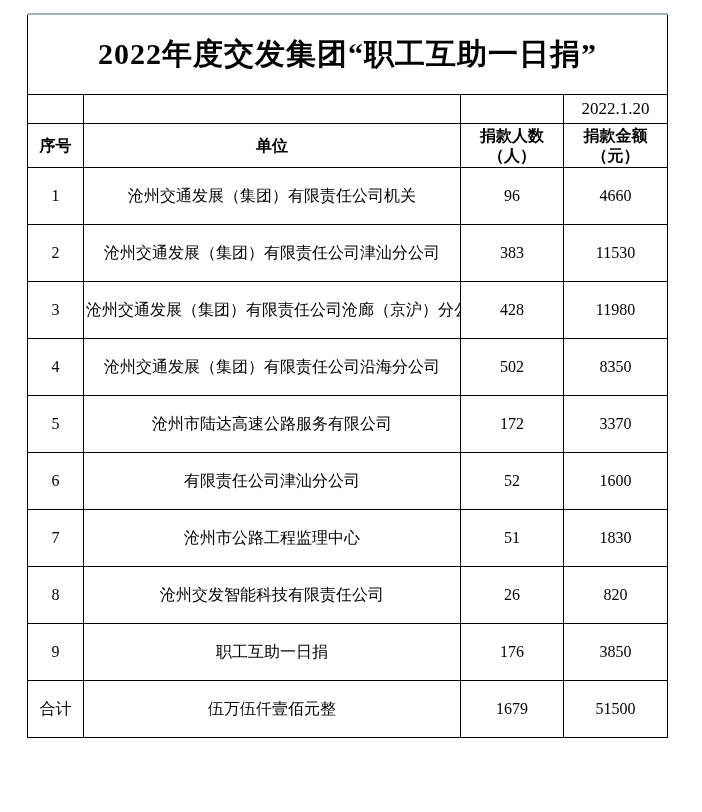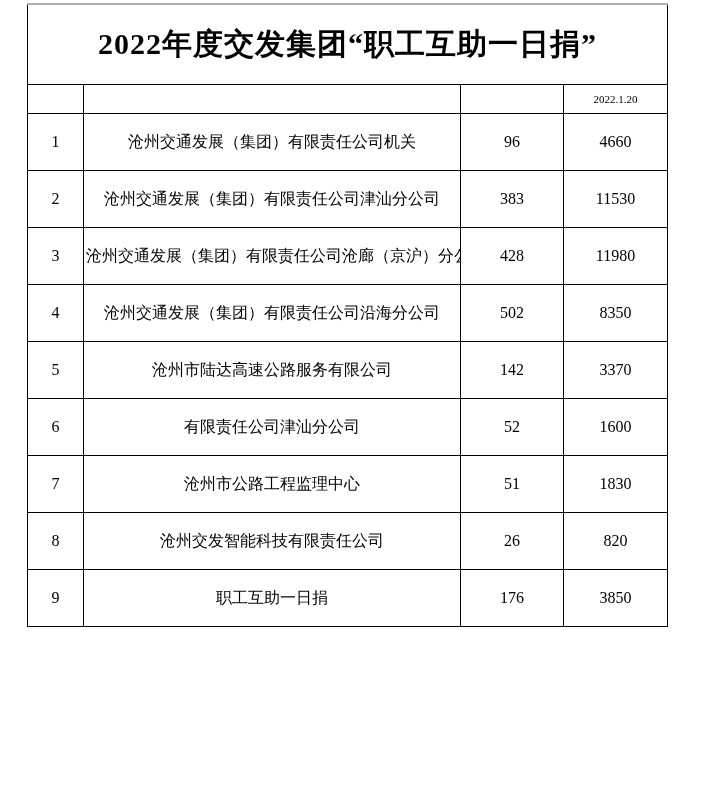--- a/index.html
+++ b/index.html
@@ -11,21 +11,21 @@
     position: relative;
     width: 702px;
     height: 812px;
     background: #ffffff;
     font-family: "Liberation Serif", "DejaVu Serif", serif;
     color: #000000;
   }
   table.donation-table {
     position: absolute;
     left: 27px;
-    top: 3px;
+    top: 13px;
     width: 640px;
     border-collapse: collapse;
     table-layout: fixed;
     background: #ffffff;
   }
   table.donation-table td,
   table.donation-table th {
     border: 1px solid #000000;
     text-align: center;
     vertical-align: middle;
@@ -37,21 +37,21 @@
   }
   tr.title-row td {
     height: 79px;
     border-top: 2px solid #a7b1bd; 
     font-size: 30px;
     font-weight: bold;
     letter-spacing: 1px;
   }
   tr.date-row td {
     height: 28px;
-    font-size: 11px;
+    font-size: 17px;
   }
   tr.header-row th {
     height: 43px;
     font-weight: bold;
     font-size: 16px;
     line-height: 1.25;
   }
   tr.data-row td {
     height: 56px;
   }
@@ -77,20 +77,32 @@
       <td colspan="4">2022年度交发集团“职工互助一日捐”</td>
     </tr>
 
     <tr class="date-row">
       <td></td>
       <td></td>
       <td></td>
       <td>2022.1.20</td>
     </tr>
 
+    <tr class="header-row">
+      <th>序号</th>
+      <th>单位</th>
+      <th>
+        <span class="hdr-line">捐款人数</span>
+        <span class="hdr-line">（人）</span>
+      </th>
+      <th>
+        <span class="hdr-line">捐款金额</span>
+        <span class="hdr-line">（元）</span>
+      </th>
+    </tr>
 
     <tr class="data-row">
       <td>1</td>
       <td>沧州交通发展（集团）有限责任公司机关</td>
       <td>96</td>
       <td>4660</td>
     </tr>
     <tr class="data-row">
       <td>2</td>
       <td>沧州交通发展（集团）有限责任公司津汕分公司</td>
@@ -105,21 +117,21 @@
     </tr>
     <tr class="data-row">
       <td>4</td>
       <td>沧州交通发展（集团）有限责任公司沿海分公司</td>
       <td>502</td>
       <td>8350</td>
     </tr>
     <tr class="data-row">
       <td>5</td>
       <td>沧州市陆达高速公路服务有限公司</td>
-      <td>142</td>
+      <td>172</td>
       <td>3370</td>
     </tr>
     <tr class="data-row">
       <td>6</td>
       <td>有限责任公司津汕分公司</td>
       <td>52</td>
       <td>1600</td>
     </tr>
     <tr class="data-row">
       <td>7</td>
@@ -133,15 +145,21 @@
       <td>26</td>
       <td>820</td>
     </tr>
     <tr class="data-row">
       <td>9</td>
       <td>职工互助一日捐</td>
       <td>176</td>
       <td>3850</td>
     </tr>
 
+    <tr class="total-row">
+      <td>合计</td>
+      <td>伍万伍仟壹佰元整</td>
+      <td>1679</td>
+      <td>51500</td>
+    </tr>
   </tbody>
     </table>
 </div>
 
 </body></html>

